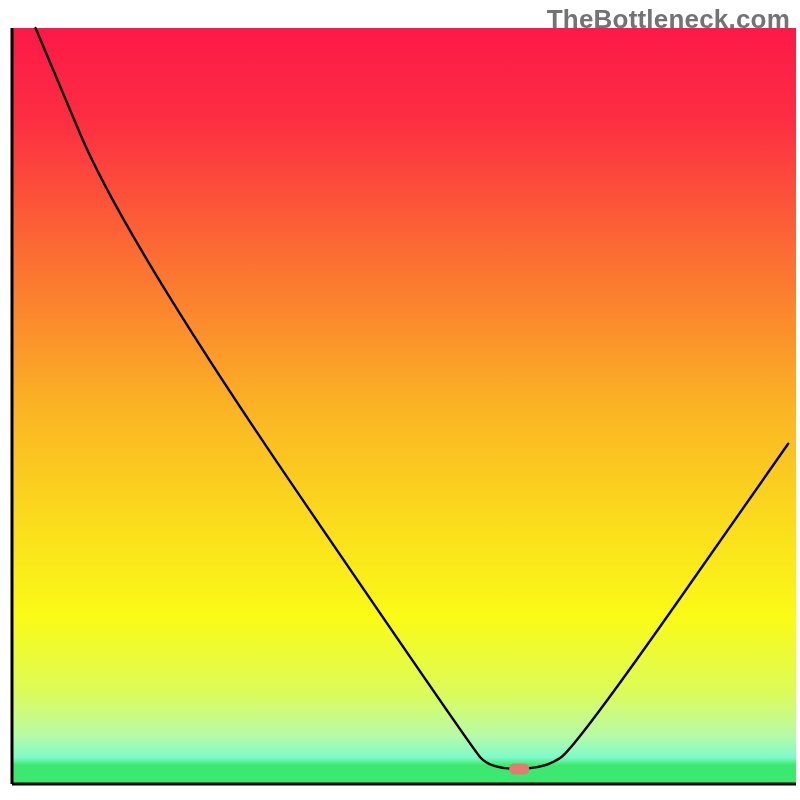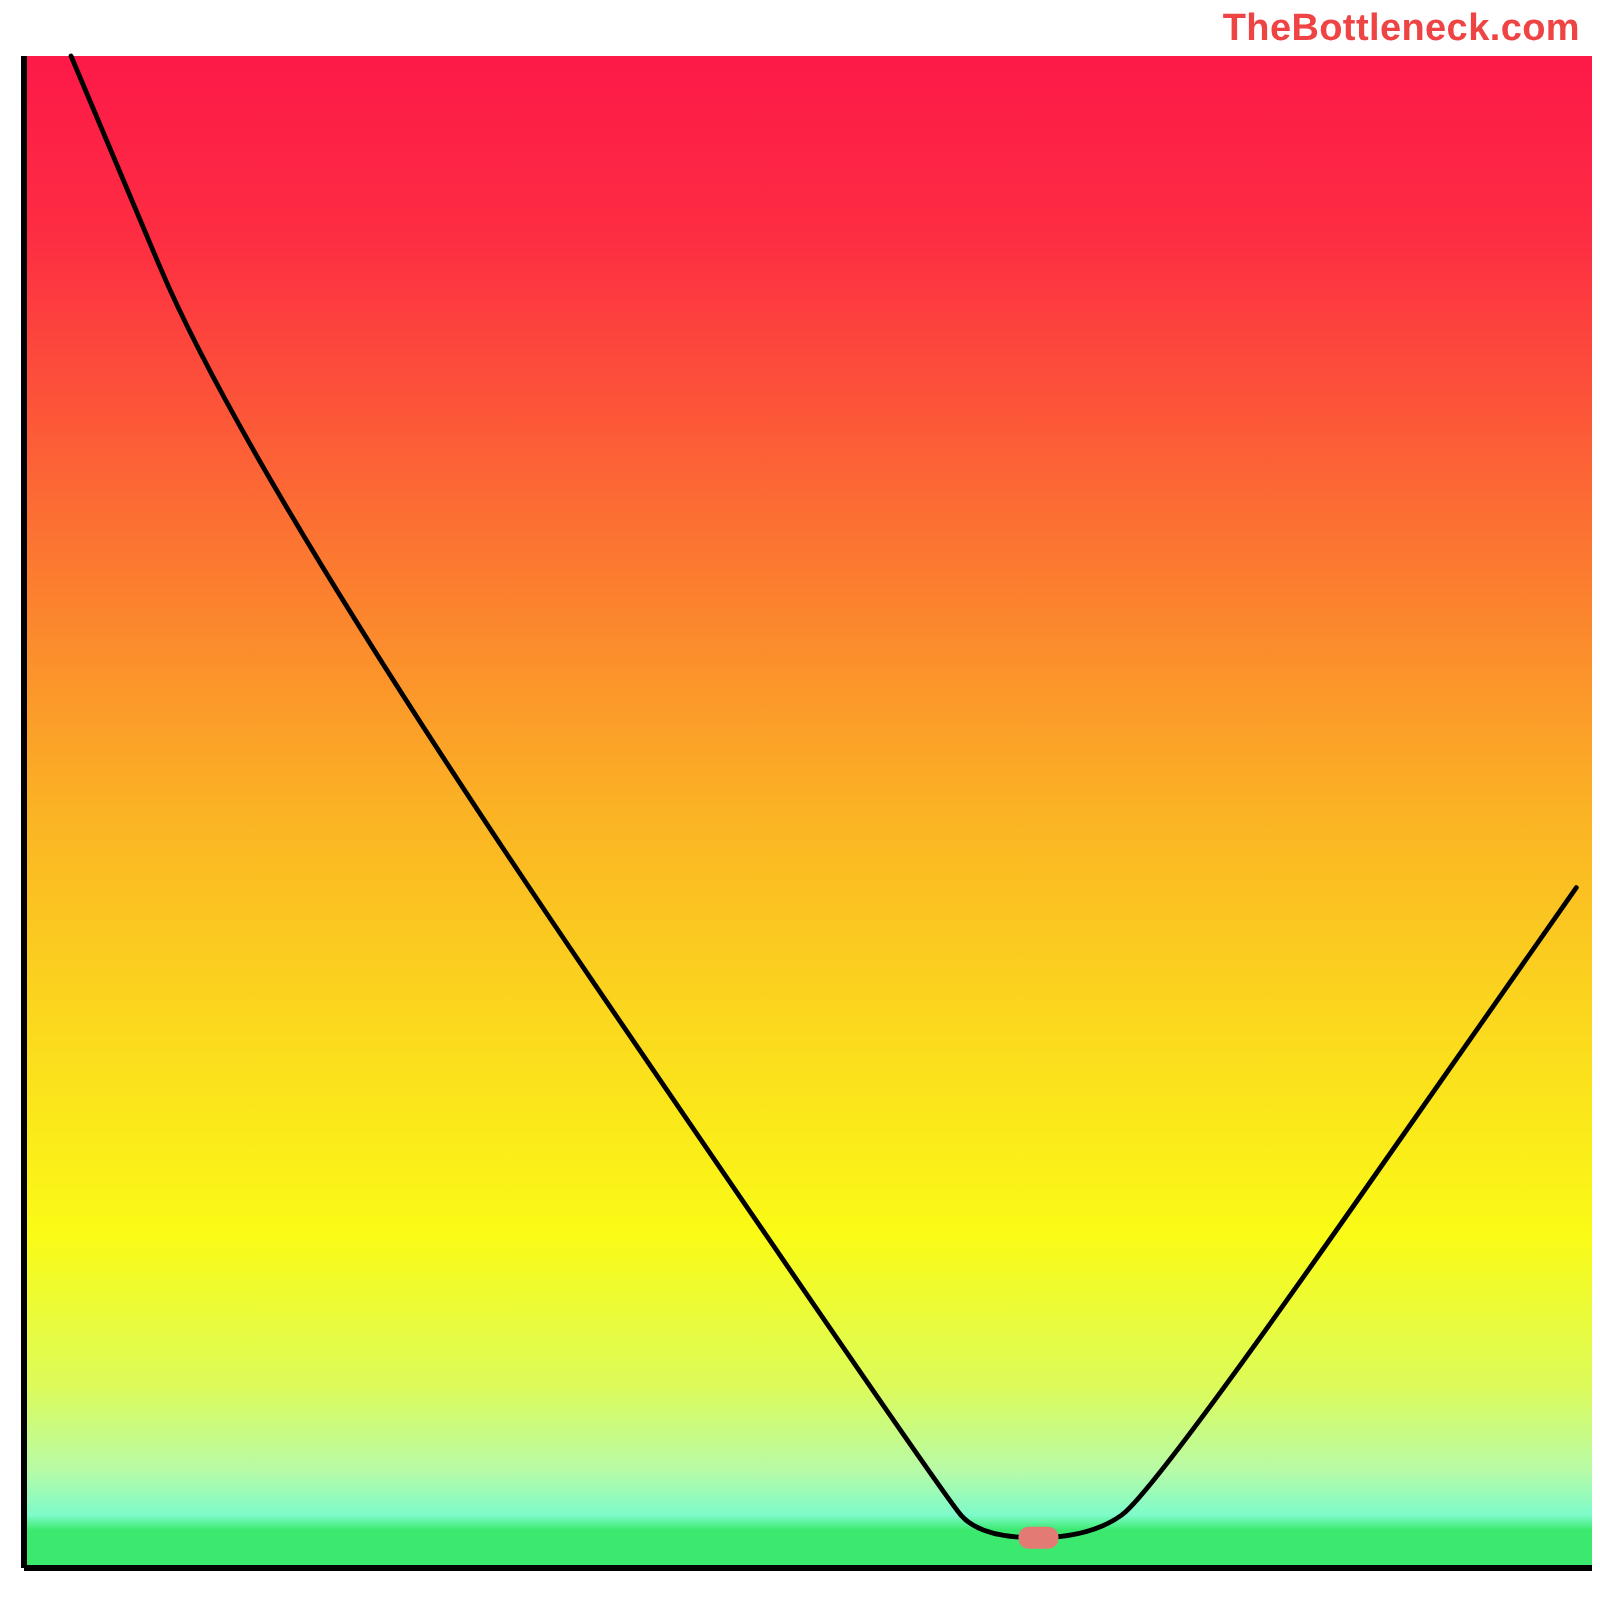--- a/index.html
+++ b/index.html
@@ -13,23 +13,23 @@
   }
   .chart-container {
     position: relative;
     width: 800px;
     height: 800px;
   }
   .watermark {
     position: absolute;
     top: 4px;
     right: 10px;
-    font-size: 19px;
+    font-size: 26px;
     font-weight: 600;
-    color: #ef4444;
+    color: #737373;
     letter-spacing: 0.2px;
   }
   svg {
     display: block;
   }
 </style>
 </head>
 <body>
 
 <div class="chart-container">

